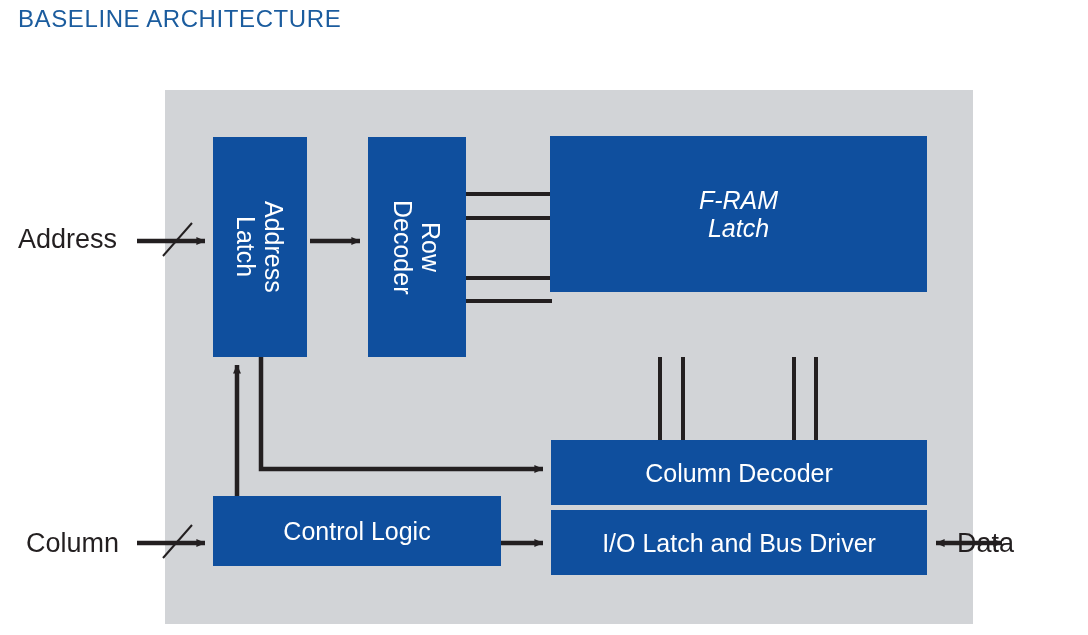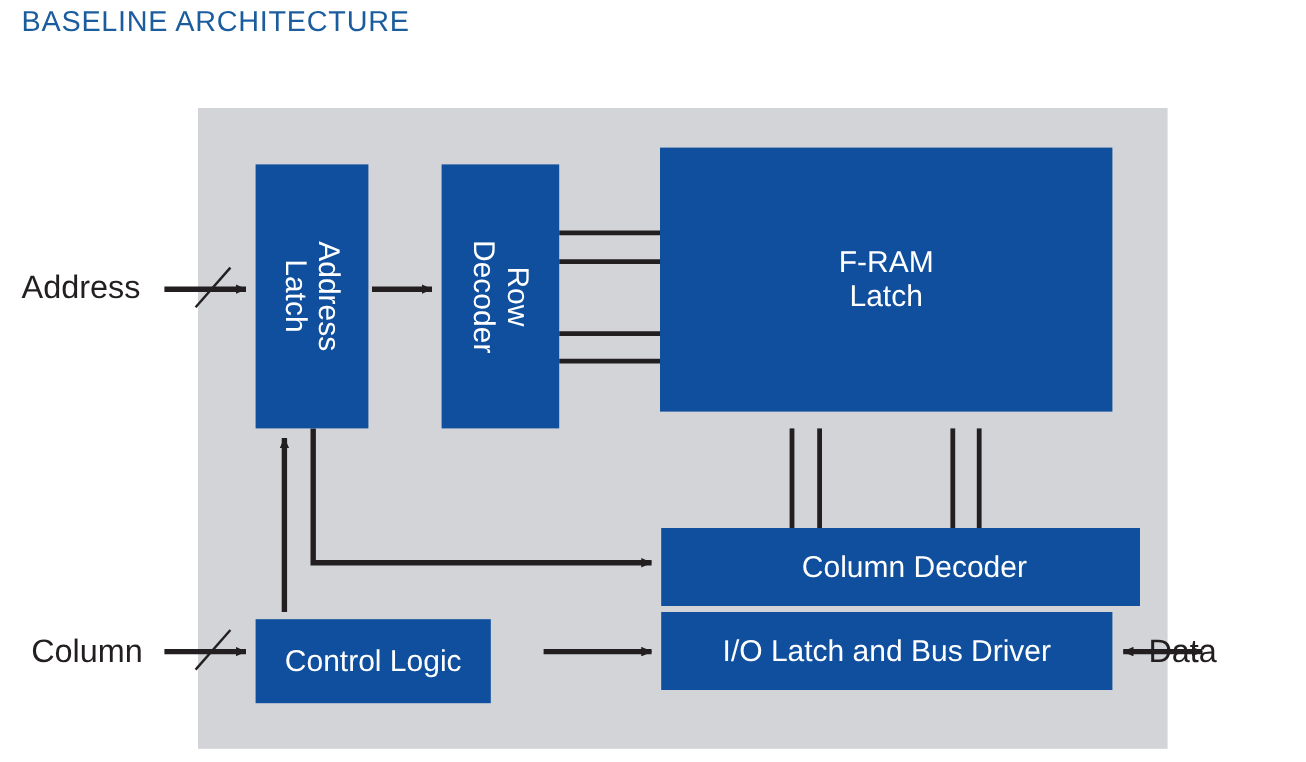--- a/index.html
+++ b/index.html
@@ -46,24 +46,24 @@
   .blk.vert {
     writing-mode: vertical-rl;
     text-orientation: mixed;
   }
   .blk.vert .stack {
     display: block;
     text-align: center;
   }
   #blk-address-latch { left: 213px; top: 137px; width: 94px;  height: 220px; }
   #blk-row-decoder   { left: 368px; top: 137px; width: 98px;  height: 220px; }
-  #blk-fram-array    { left: 550px; top: 123px; width: 377px; height: 220px; }
-  #blk-column-decoder{ left: 551px; top: 440px; width: 376px; height: 65px; padding-left: 23px; }
+  #blk-fram-array    { left: 550px; top: 136px; width: 377px; height: 156px; font-style: italic; }
+  #blk-column-decoder{ left: 551px; top: 440px; width: 376px; height: 65px; }
   #blk-io-latch      { left: 551px; top: 510px; width: 376px; height: 65px; text-align: right; }
-  #blk-control-logic { left: 213px; top: 516px; width: 196px; height: 70px; }
+  #blk-control-logic { left: 213px; top: 496px; width: 288px; height: 70px; }
 
   .ext-label {
     position: absolute;
     font-size: 27px;
     color: #231f20;
     white-space: nowrap;
   }
   #label-address { left: 18px;  top: 224px; }
   #label-control { left: 26px;  top: 528px; }
   #label-data    { left: 957px; top: 528px; }

